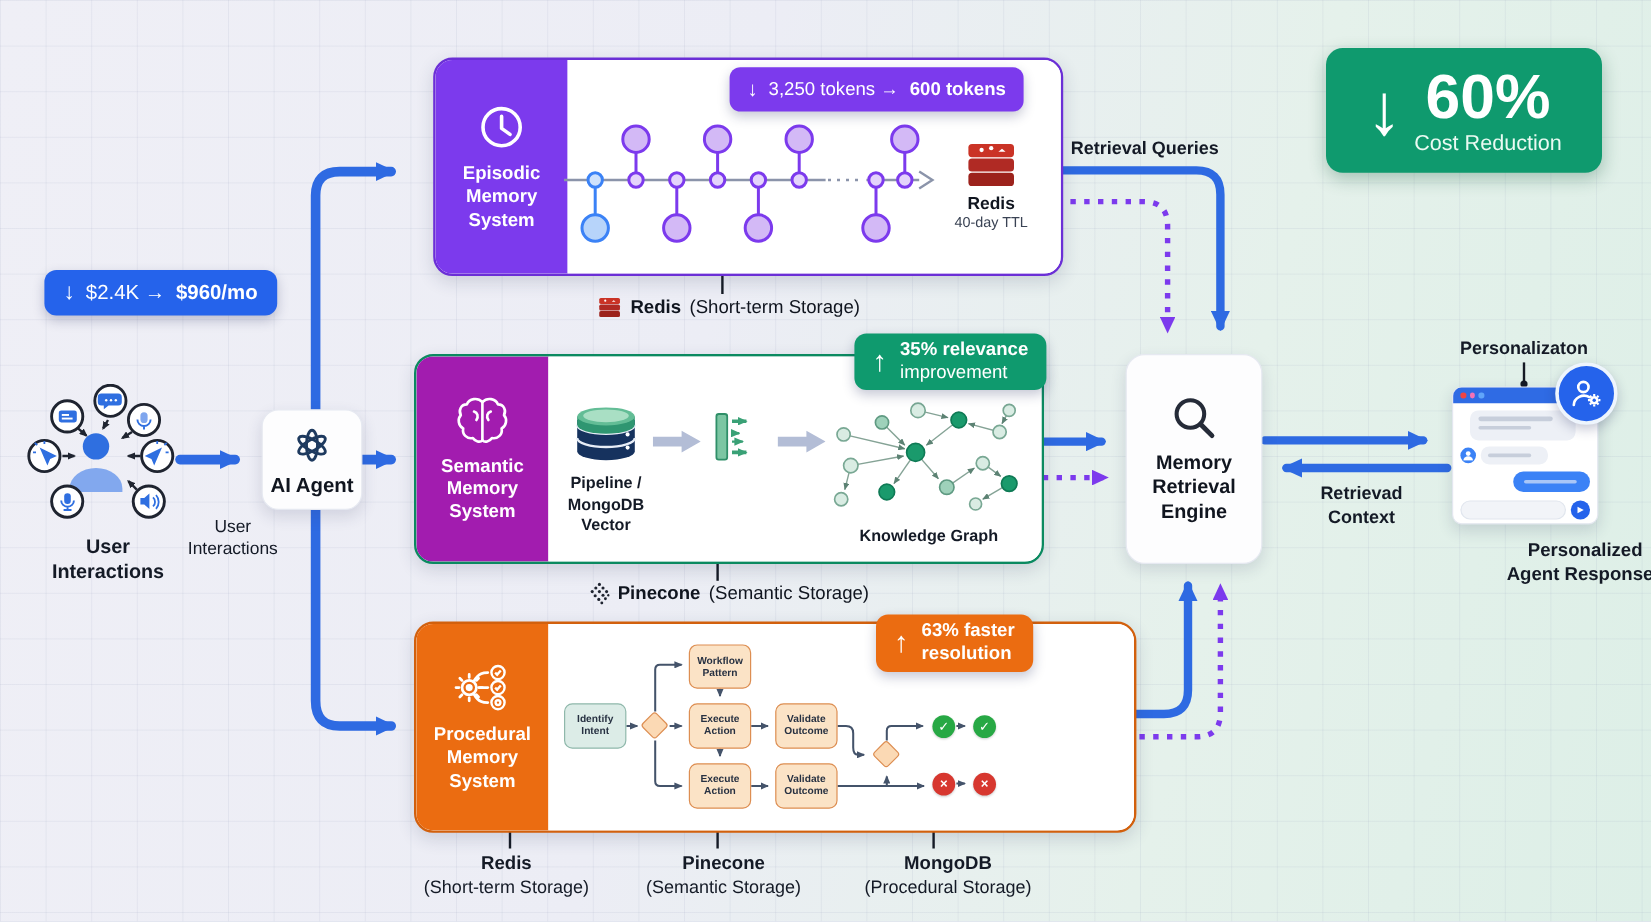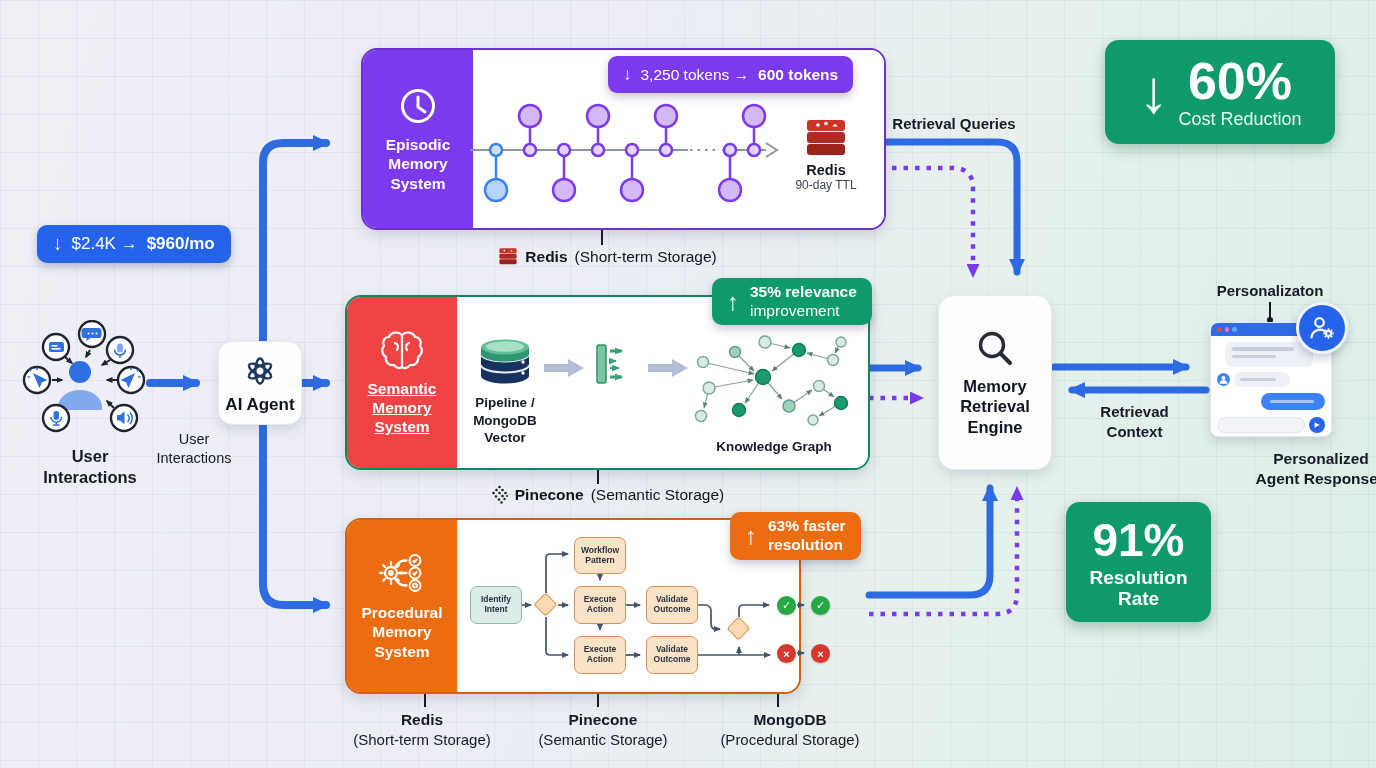--- a/index.html
+++ b/index.html
@@ -210,21 +210,21 @@
   <div class="abs z3" style="left:788px;top:118px;width:76px;text-align:center;">
     <svg width="44" height="40" viewBox="0 0 44 40" style="display:block;margin:0 auto;">
       <rect x="3" y="26" width="38" height="11" rx="3" fill="#9c221c"></rect>
       <rect x="3" y="14" width="38" height="11" rx="3" fill="#b02a24"></rect>
       <rect x="3" y="2" width="38" height="11" rx="3" fill="#ca3326"></rect>
       <circle cx="14" cy="7" r="1.8" fill="#fff"></circle>
         <circle cx="22" cy="5.5" r="1.8" fill="#fff"></circle>
       <path d="M28,8.5 l3,-2.5 l3,2.5 z" fill="#fff"></path>
     </svg>
     <div style="font-size:14.5px;font-weight:bold;color:#10151f;margin-top:4px;">Redis</div>
-    <div style="font-size:12px;color:#3a4354;">90-day TTL</div>
+    <div style="font-size:12px;color:#3a4354;">40-day TTL</div>
   </div>
 
   <div class="abs pill z5" style="left:608px;top:56px;height:37px;background:#7c3aed;padding:0 15px;gap:9px;font-size:15.5px;border-radius:9px;">
     <span style="font-weight:bold;font-size:17px;">↓</span>
     <span>3,250 tokens →</span>
     <b>600 tokens</b>
   </div>
 
   <div class="abs capt z3" style="left:345px;top:247px;width:525px;">
     <svg width="20" height="19" viewBox="0 0 44 40">
@@ -232,21 +232,21 @@
       <rect x="3" y="14" width="38" height="11" rx="3" fill="#b02a24"></rect>
       <rect x="3" y="2" width="38" height="11" rx="3" fill="#ca3326"></rect>
       <circle cx="14" cy="7" r="2" fill="#fff"></circle>
         <path d="M26,9 l3.5,-3 l3.5,3 z" fill="#fff"></path>
     </svg>
     <b>Redis</b>
     <span>(Short-term Storage)</span>
   </div>
 
   <div class="abs membox" style="left:345px;top:295px;width:525px;height:175px;border:2.5px solid #0b8a60;">
-    <div class="panel" style="background:#ef4444;text-decoration:underline;">
+    <div class="panel" style="background:#a21caf;">
       <svg width="46" height="42" viewBox="0 0 42 42">
         <g stroke="#fff" stroke-width="2.2" fill="none" stroke-linecap="round" stroke-linejoin="round">
           <path d="M21,6 C17,2 10,3 8,8 C3,8 1,13 3,17 C0,20 1,26 5,28 C4,33 8,37 13,36 C15,39 19,40 21,38"></path>
           <path d="M21,6 C25,2 32,3 34,8 C39,8 41,13 39,17 C42,20 41,26 37,28 C38,33 34,37 29,36 C27,39 23,40 21,38"></path>
           <path d="M21,6 V38"></path>
             <path d="M14,14 c3,1 4,4 2,7"></path>
             <path d="M28,14 c-3,1 -4,4 -2,7"></path>
         </g>
       </svg>
       <div class="ptxt">
@@ -359,21 +359,21 @@
           <circle cx="16" cy="11" r="1"></circle>
         <circle cx="8" cy="14.5" r="1.3"></circle>
           <circle cx="13.5" cy="14" r="1.2"></circle>
           <circle cx="10.5" cy="17.5" r="1.2"></circle>
       </g>
     </svg>
     <b>Pinecone</b>
     <span>(Semantic Storage)</span>
   </div>
 
-  <div class="abs membox" style="left:345px;top:518px;width:456px;height:176px;border:2.5px solid #d2600d;">
+  <div class="abs membox" style="left:345px;top:518px;width:602px;height:176px;border:2.5px solid #d2600d;">
     <div class="panel" style="background:#eb6c11;">
       <svg width="48" height="44" viewBox="0 0 48 44">
         <g stroke="#fff" fill="none" stroke-width="2.3" stroke-linecap="round">
           <circle cx="13" cy="22" r="6"></circle>
           <path d="M13,13.5 V11 M13,30.5 V33 M21.5,22 H24 M4.5,22 H2 M19,16 l1.8,-1.8 M7,28 l-1.8,1.8 M19,28 l1.8,1.8 M7,16 l-1.8,-1.8"></path>
           <circle cx="13" cy="22" r="1.8" fill="#fff"></circle>
           <path d="M17,16.5 C21,9.5 25,9.5 28.5,9.5"></path>
           <path d="M21,22 H28.5"></path>
           <path d="M17,27.5 C21,34.5 25,34.5 28.5,34.5"></path>
         </g>
@@ -551,19 +551,14 @@
   </div>
 
   <div class="abs z5" style="left:1105px;top:40px;width:230px;height:104px;background:#0f9a6e;border-radius:14px;box-shadow:0 5px 14px rgba(20,90,60,.3);display:flex;align-items:center;justify-content:center;gap:10px;">
     <span class="statbig" style="font-size:60px;">↓</span>
     <span style="text-align:center;">
       <span class="statbig" style="display:block;font-size:52px;">60%</span>
       <span style="display:block;color:#eafaf2;font-size:18px;margin-top:2px;">Cost Reduction</span>
     </span>
   </div>
 
-  <div class="abs z5" style="left:1066px;top:502px;width:145px;height:120px;background:#0f9a6e;border-radius:14px;box-shadow:0 5px 14px rgba(20,90,60,.3);display:flex;flex-direction:column;align-items:center;justify-content:center;">
-    <span class="statbig" style="font-size:46px;">91%</span>
-    <span class="statbig" style="font-size:19px;margin-top:5px;">Resolution</span>
-    <span class="statbig" style="font-size:19px;margin-top:2px;">Rate</span>
-  </div>
 
 </div>
 
 </body></html>

